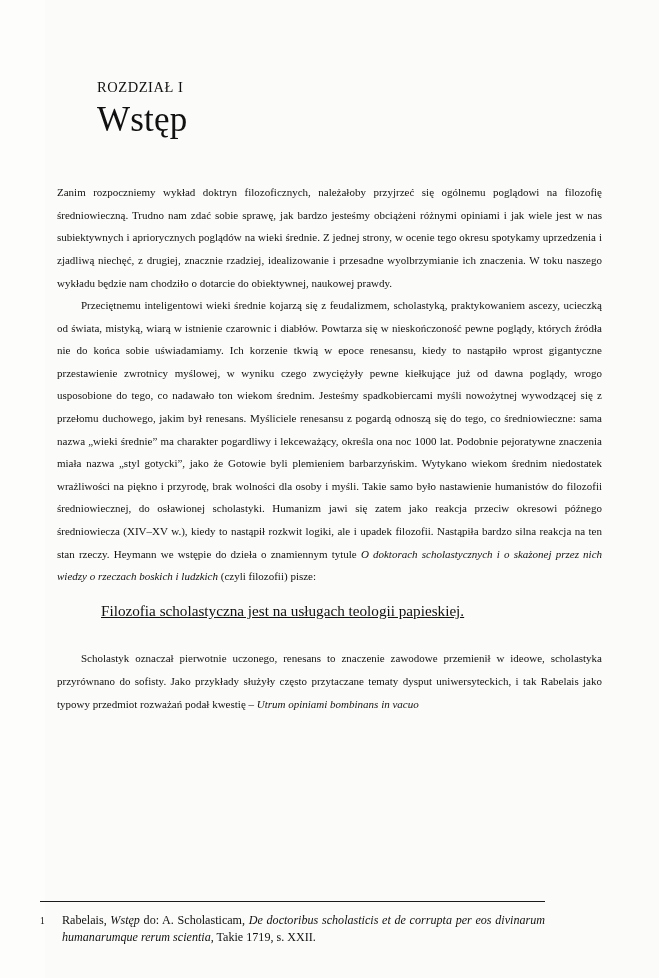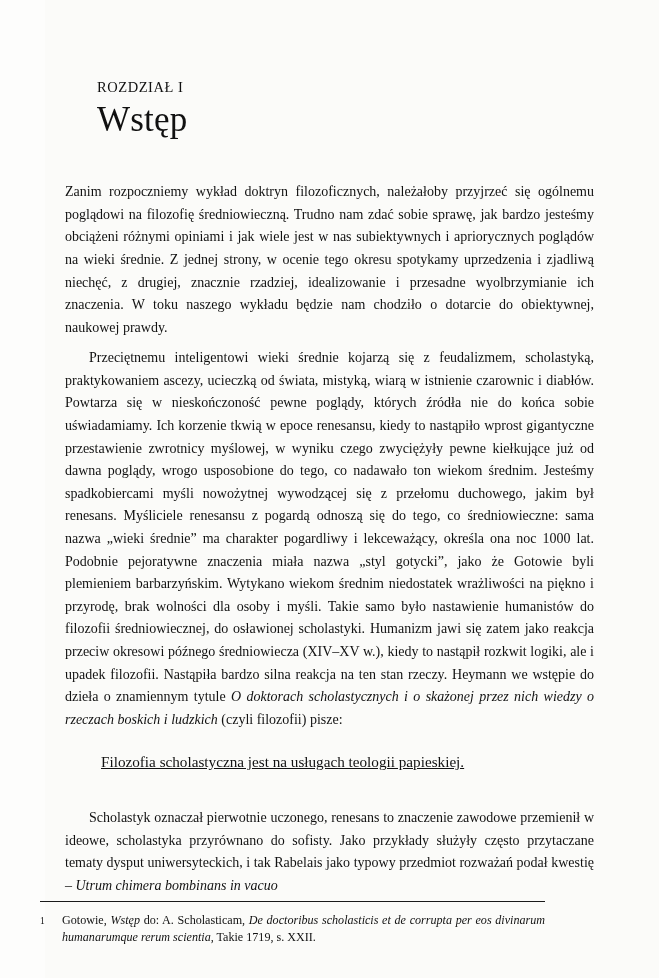--- a/index.html
+++ b/index.html
@@ -61,22 +61,22 @@
     margin: 0;
     font-weight: normal;
     letter-spacing: 0.2px;
   }
 
   
   .body-block {
     margin-top: 42px;
   }
   p.para {
-    margin: 8px;
-    font-size: 14px;
+    margin: 0;
+    font-size: 11px;
     line-height: 22.6px;
     text-align: justify;
     text-justify: inter-word;
     hyphens: manual;
     -webkit-hyphens: manual;
   }
   p.para.indent {
     text-indent: 24px;
   }
   p.quote {
@@ -151,26 +151,26 @@
 
       <div class="gap-quote-top"></div>
 
       <p class="quote">Filozofia scholastyczna jest na usługach teologii papieskiej.</p>
 
       <div class="gap-quote-mid"></div>
 
 
       <div class="gap-quote-bot"></div>
 
-      <p class="para indent"><span>Scholastyk oznaczał pierwotnie uczonego, renesans to znaczenie zawodowe przemienił w ideowe, scholastyka przyrównano do sofisty. Jako przykłady służyły często przytaczane tematy dysput uniwersyteckich, i tak Rabelais jako typowy przedmiot rozważań podał kwestię – </span><i>Utrum chimera bombinans in vacuo</i></p>
+      <p class="para indent"><span>Scholastyk oznaczał pierwotnie uczonego, renesans to znaczenie zawodowe przemienił w ideowe, scholastyka przyrównano do sofisty. Jako przykłady służyły często przytaczane tematy dysput uniwersyteckich, i tak Rabelais jako typowy przedmiot rozważań podał kwestię – </span><i>Utrum opiniami bombinans in vacuo</i></p>
 
     </div>
   </div>
 
   <div class="footnote-area">
     <hr class="footnote-rule">
     <div class="footnote">
       <div class="footnote-marker">1</div>
-      <div class="footnote-text"><span>Gotowie, </span><i>Wstęp</i><span> do: A. Scholasticam, </span><i>De doctoribus scholasticis et de corrupta per eos divinarum humanarumque rerum scientia</i><span>, Takie 1719, s. XXII.</span></div>
+      <div class="footnote-text"><span>Rabelais, </span><i>Wstęp</i><span> do: A. Scholasticam, </span><i>De doctoribus scholasticis et de corrupta per eos divinarum humanarumque rerum scientia</i><span>, Takie 1719, s. XXII.</span></div>
     </div>
   </div>
 
 </div>
 
 </body></html>

